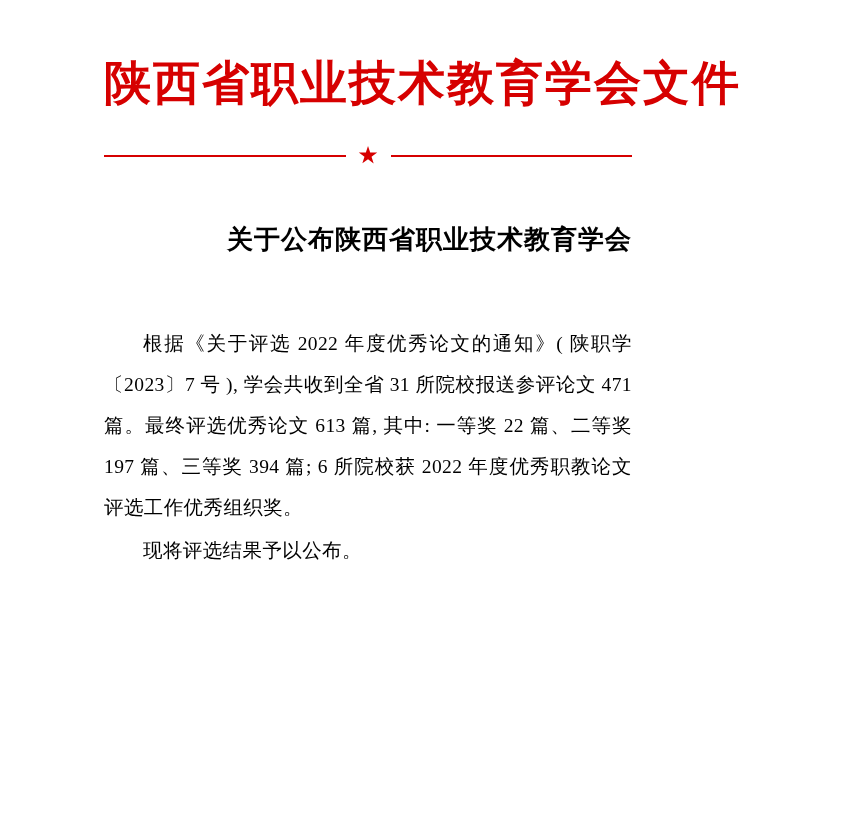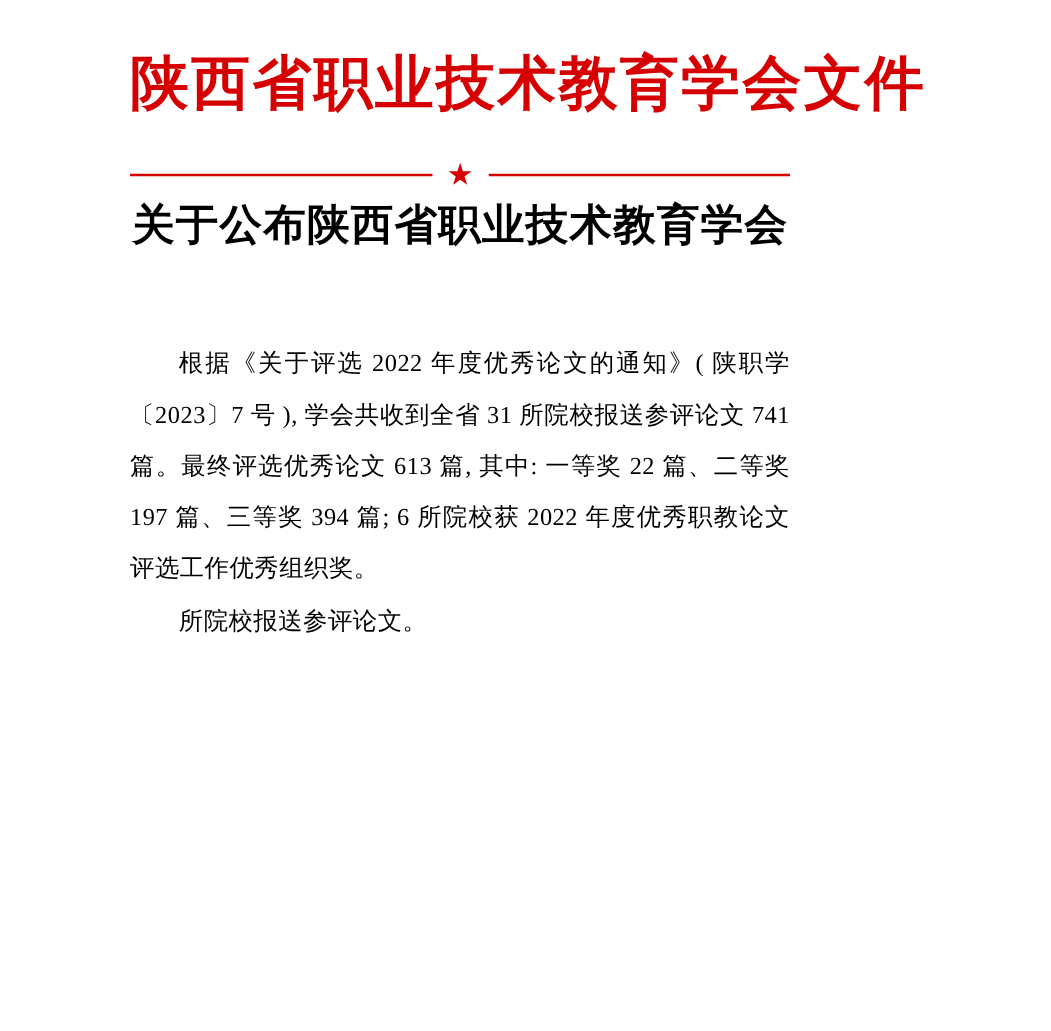--- a/index.html
+++ b/index.html
@@ -12,21 +12,21 @@
     height: 825px;
     font-family: "Liberation Serif", "DejaVu Serif", serif;
     color: #000000;
     position: relative;
     overflow: hidden;
   }
   .page {
     width: 736px;
     height: 825px;
     box-sizing: border-box;
-    padding: 0 104px;
+    padding: 16px 104px;
     position: relative;
   }
 
   
   .masthead {
     text-align: center;
     padding-top: 38px;
   }
   .masthead-title {
     color: #d60000;
@@ -65,24 +65,25 @@
     color: #d60000;
     font-size: 21px;
     line-height: 1;
     padding: 0 12px;
     position: relative;
     top: -1px;
   }
 
   
   .doc-title {
-    text-align: center;
+    text-align: right;
+    margin-top: 50px;
     font-family: "DejaVu Serif", "Liberation Serif", serif;
     font-weight: 700;
-    font-size: 34px;
+    font-size: 26px;
     line-height: 1.72;
     letter-spacing: 1px;
   }
   .doc-title .line {
     display: block;
     white-space: nowrap;
   }
 
   
   .body-text {
@@ -118,17 +119,17 @@
     <div class="bar"></div>
     <div class="star">★</div>
     <div class="bar"></div>
   </div>
 
   <div class="doc-title">
     <span class="line">关于公布陕西省职业技术教育学会</span>
   </div>
 
   <div class="body-text">
-    <p class="indent">根据《关于评选 2022 年度优秀论文的通知》( 陕职学〔2023〕7 号 ), 学会共收到全省 31 所院校报送参评论文 741 篇。最终评选优秀论文 613 篇, 其中: 一等奖 22 篇、二等奖 197 篇、三等奖 394 篇; 6 所院校获 2022 年度优秀职教论文评选工作优秀组织奖。</p>
-    <p class="indent">所院校报送参评论文。</p>
+    <p class="indent">根据《关于评选 2022 年度优秀论文的通知》( 陕职学〔2023〕7 号 ), 学会共收到全省 31 所院校报送参评论文 471 篇。最终评选优秀论文 613 篇, 其中: 一等奖 22 篇、二等奖 197 篇、三等奖 394 篇; 6 所院校获 2022 年度优秀职教论文评选工作优秀组织奖。</p>
+    <p class="indent">现将评选结果予以公布。</p>
   </div>
 
 </div>
 
 </body></html>

